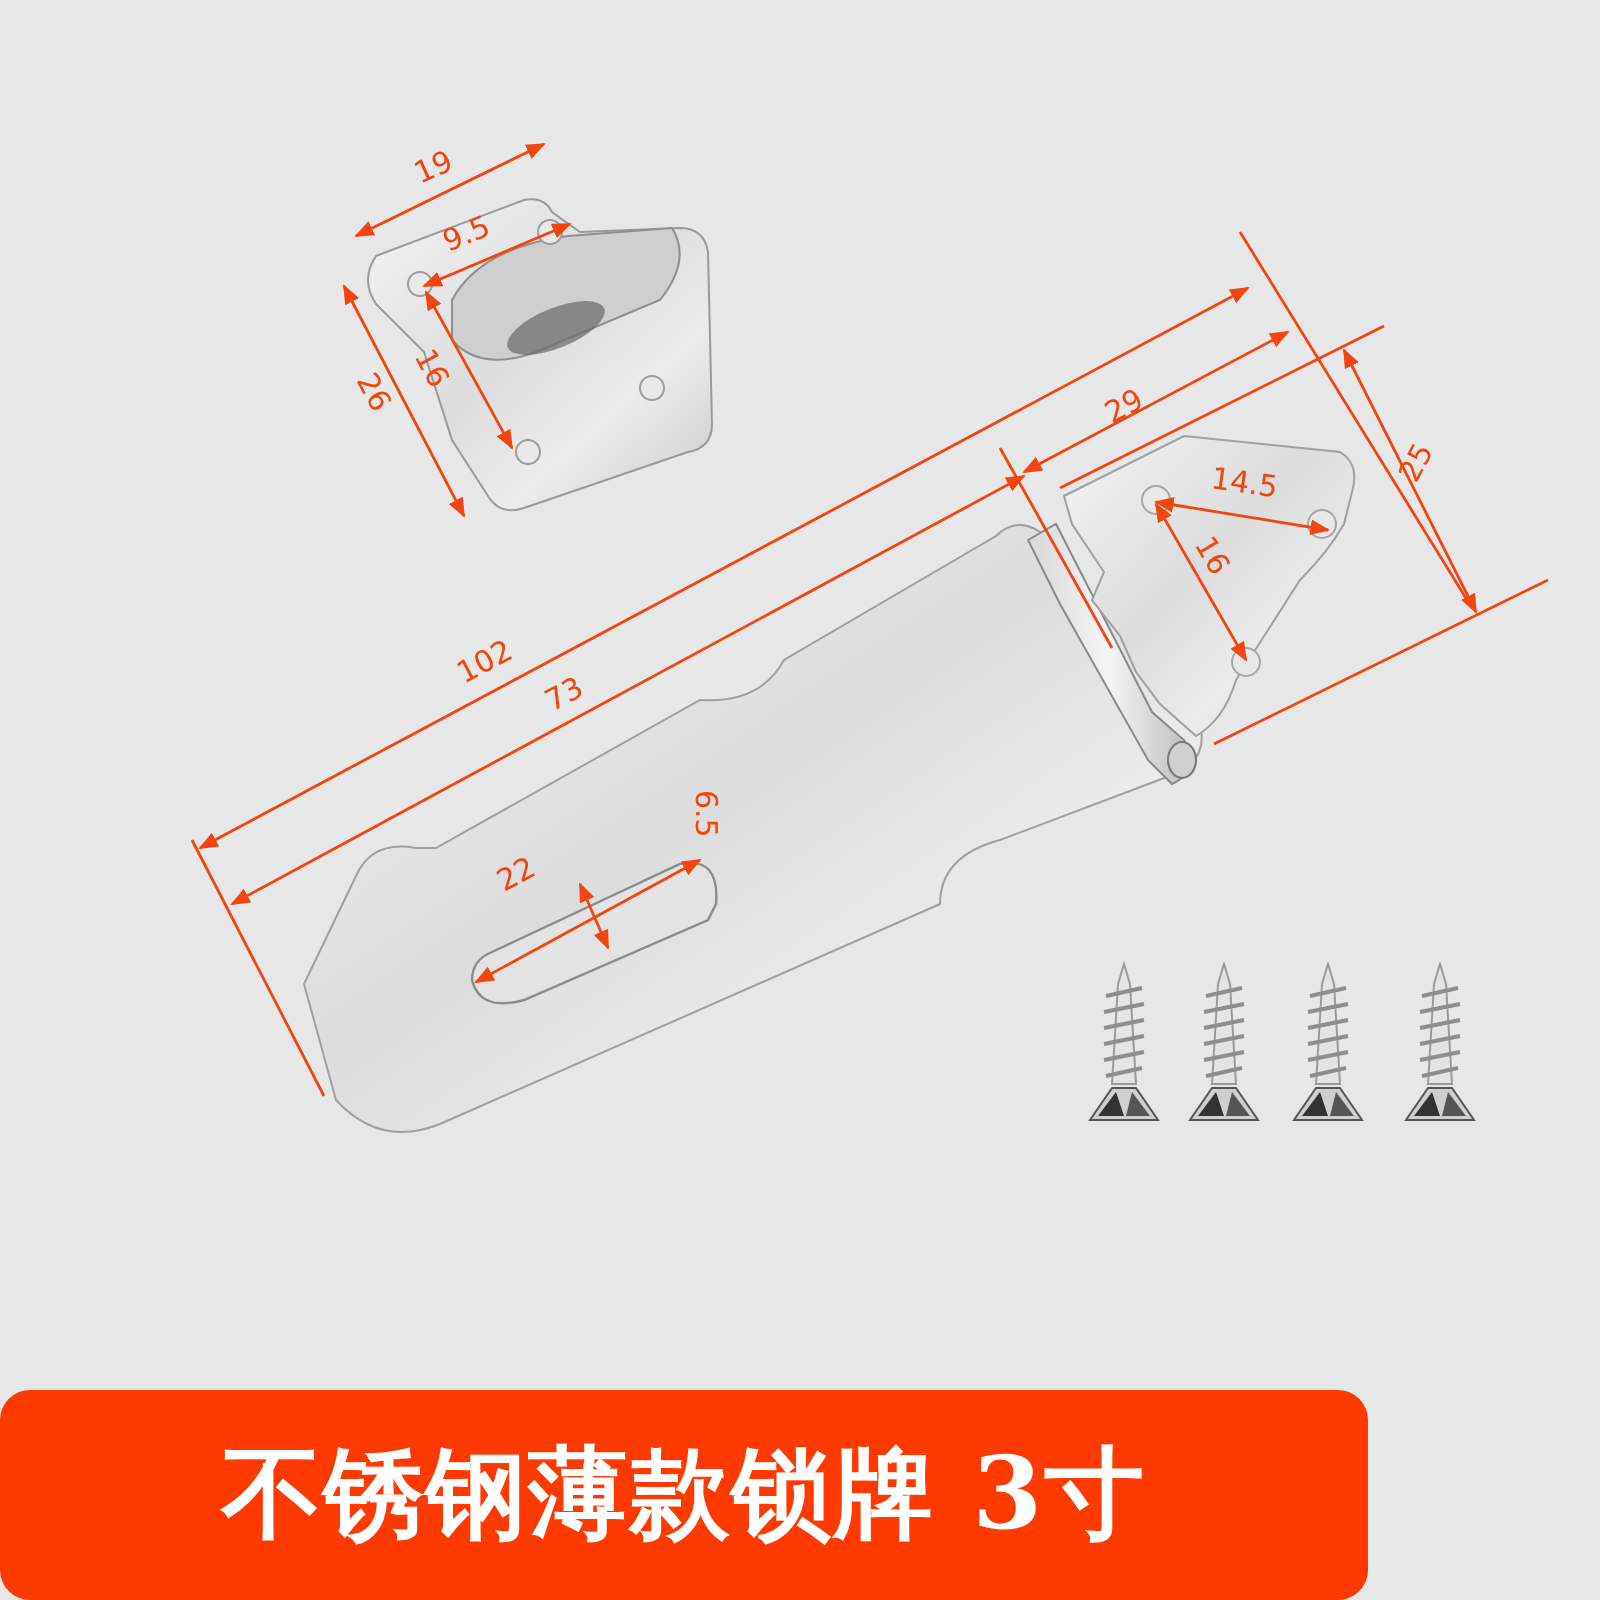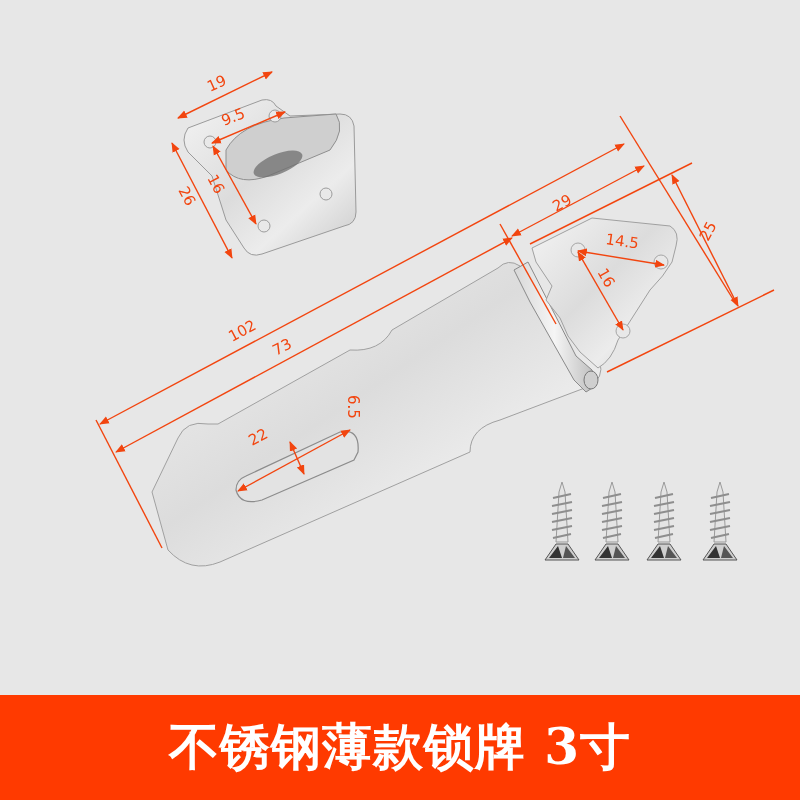--- a/index.html
+++ b/index.html
@@ -1,20 +1,20 @@
 <!DOCTYPE html>
 <html><head>
 <meta charset="utf-8">
 <style>
   html, body { margin: 0; padding: 0; }
   body { width: 800px; height: 800px; background: #e7e7e7; overflow: hidden; position: relative; font-family: "DejaVu Sans", sans-serif; }
   .stage { position: absolute; left: 0; top: 0; width: 800px; height: 695px; background: #e7e7e7; }
   .stage svg { position: absolute; left: 0; top: 0; }
   .dim-label { font-family: "DejaVu Sans", sans-serif; font-size: 15px; fill: #f2450f; }
-  .banner { position: absolute; left: 0; top: 695px; width: 800px; height: 105px; background: #ff3a00; display: flex; align-items: center; justify-content: center; }
+  .banner { position: absolute; left: 0; top: 695px; width: 684px; height: 105px; background: #ff3a00; display: flex; align-items: center; justify-content: center; border-radius: 15px; }
   .banner-title { color: #ffffff; font-family: "DejaVu Serif", serif; font-weight: bold; font-size: 50px; letter-spacing: 1px; }
 </style>
 </head>
 <body>
 
 <div class="stage">
   <svg width="800" height="695" viewBox="0 0 800 695">
     <defs>
       <linearGradient id="steel" x1="0" y1="0" x2="1" y2="1">
         <stop offset="0" stop-color="#f4f4f4"></stop>

